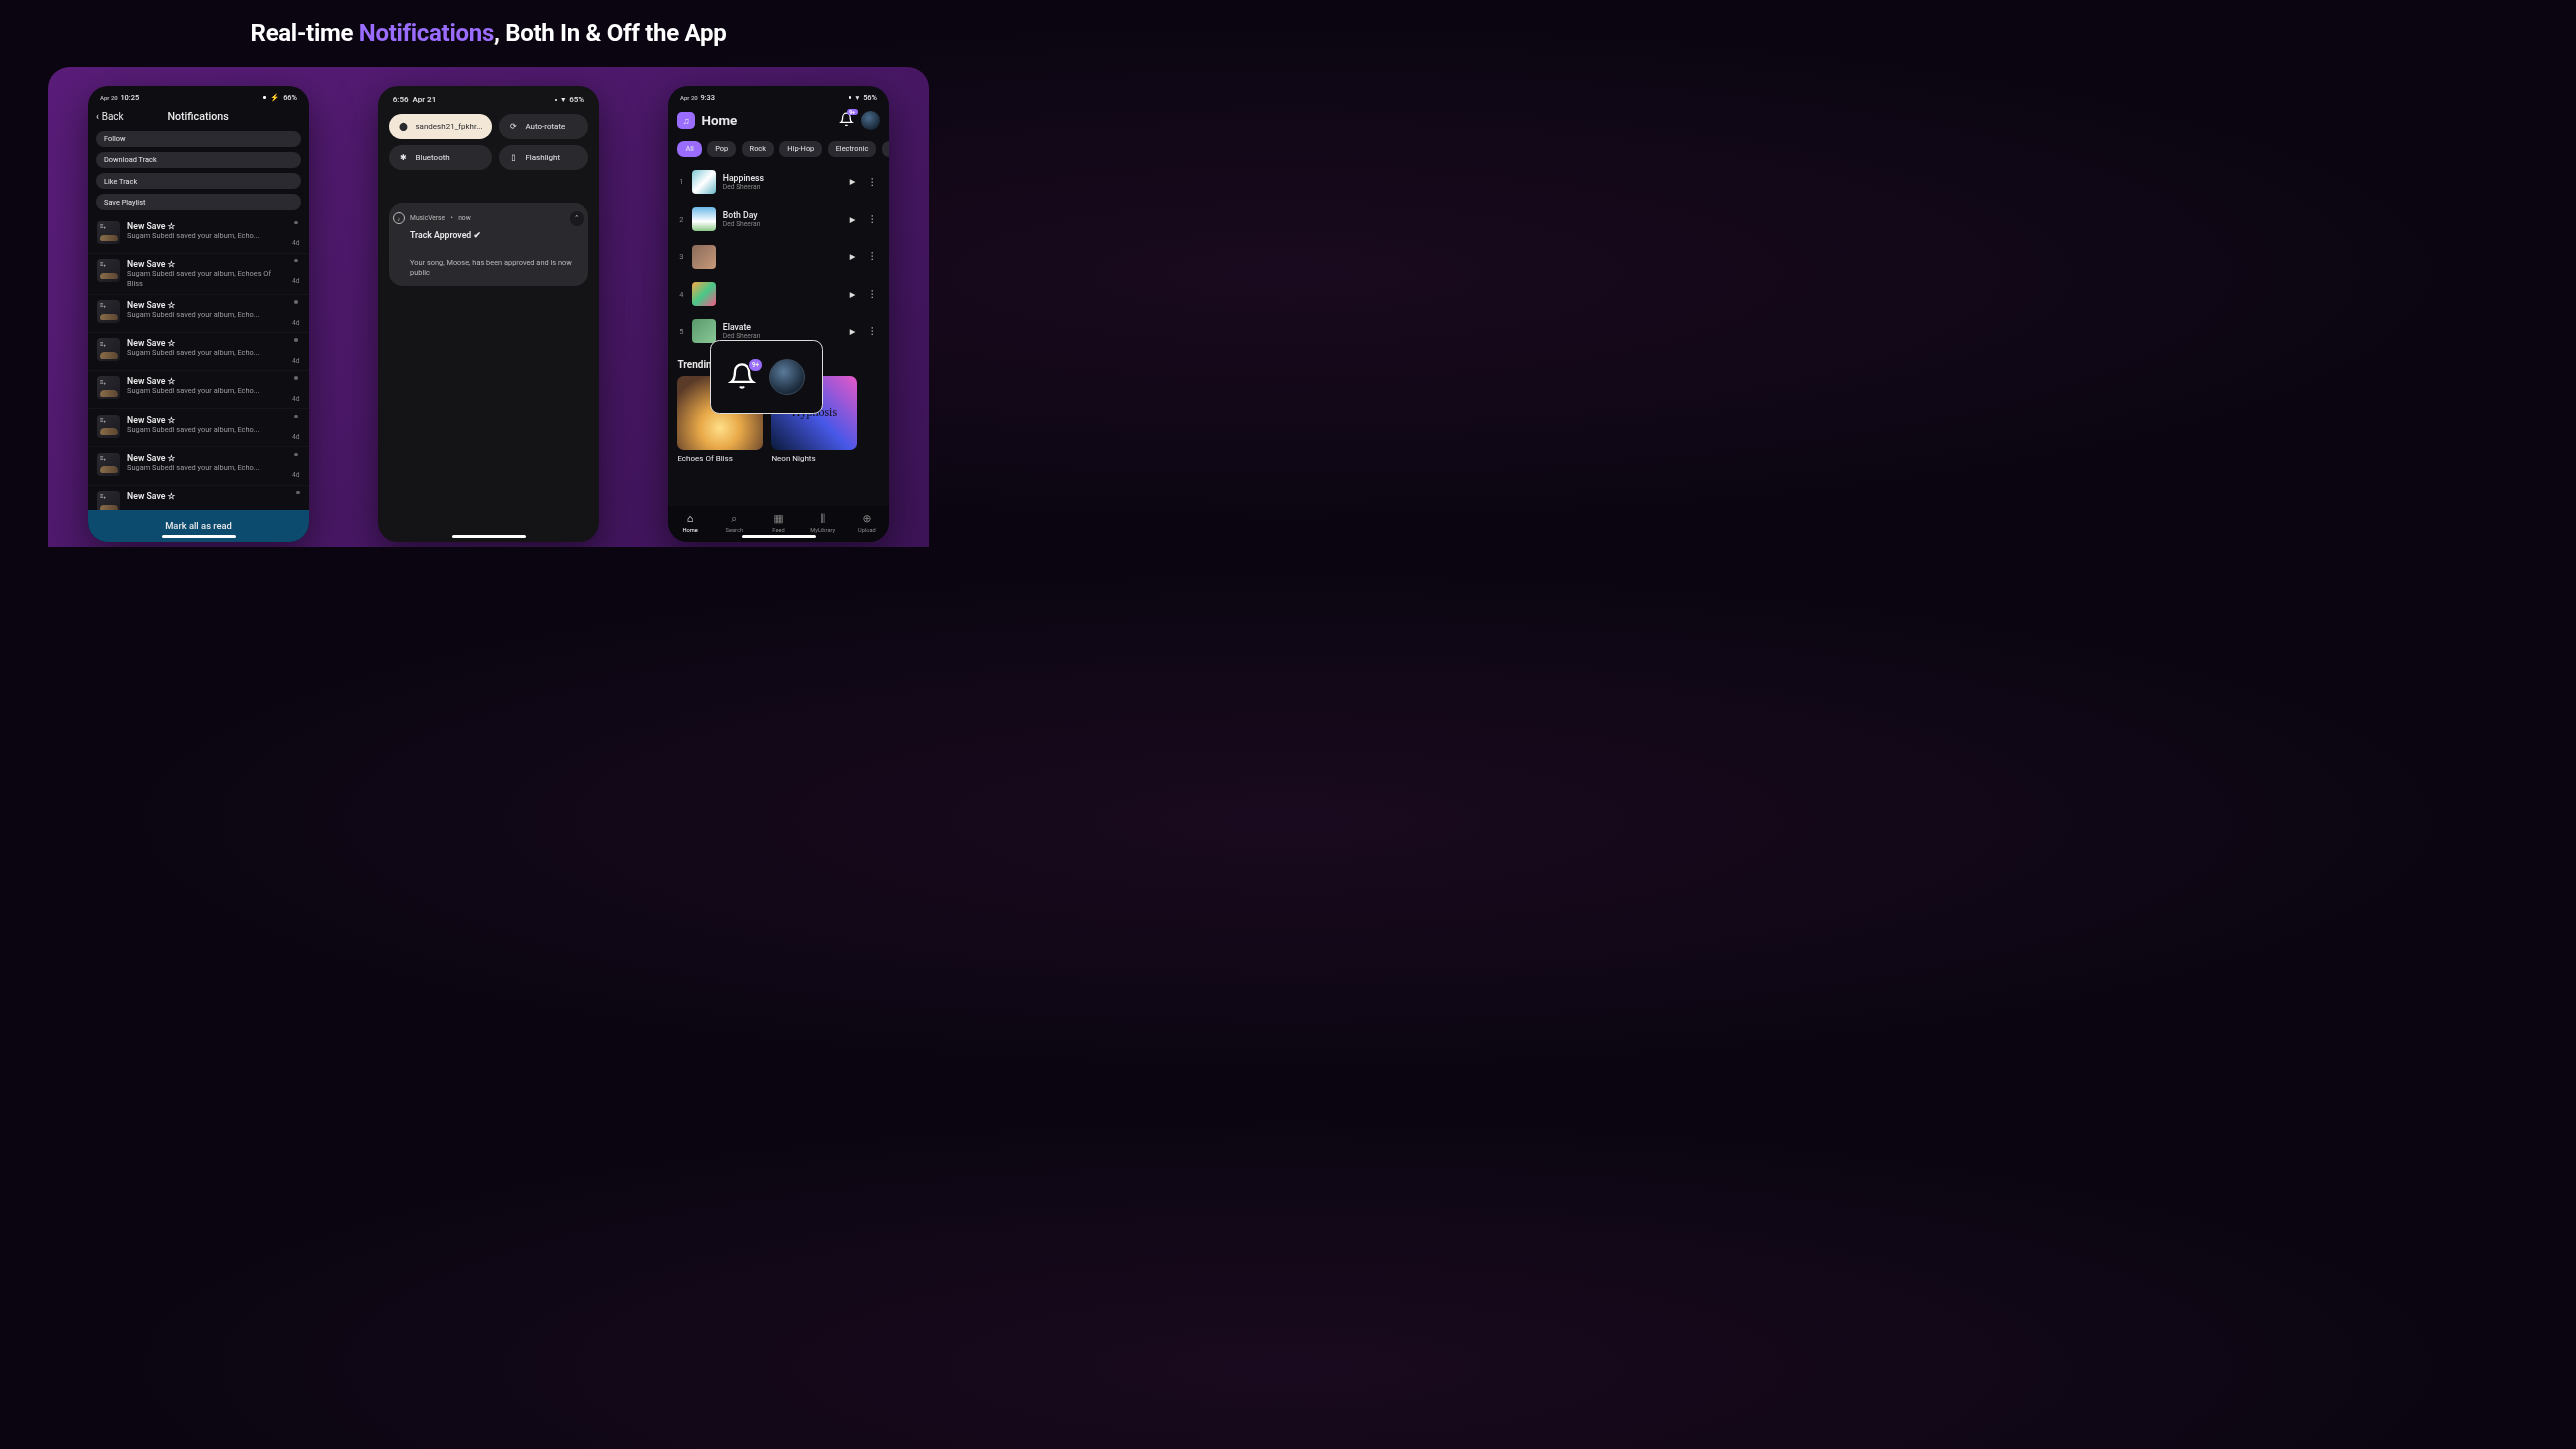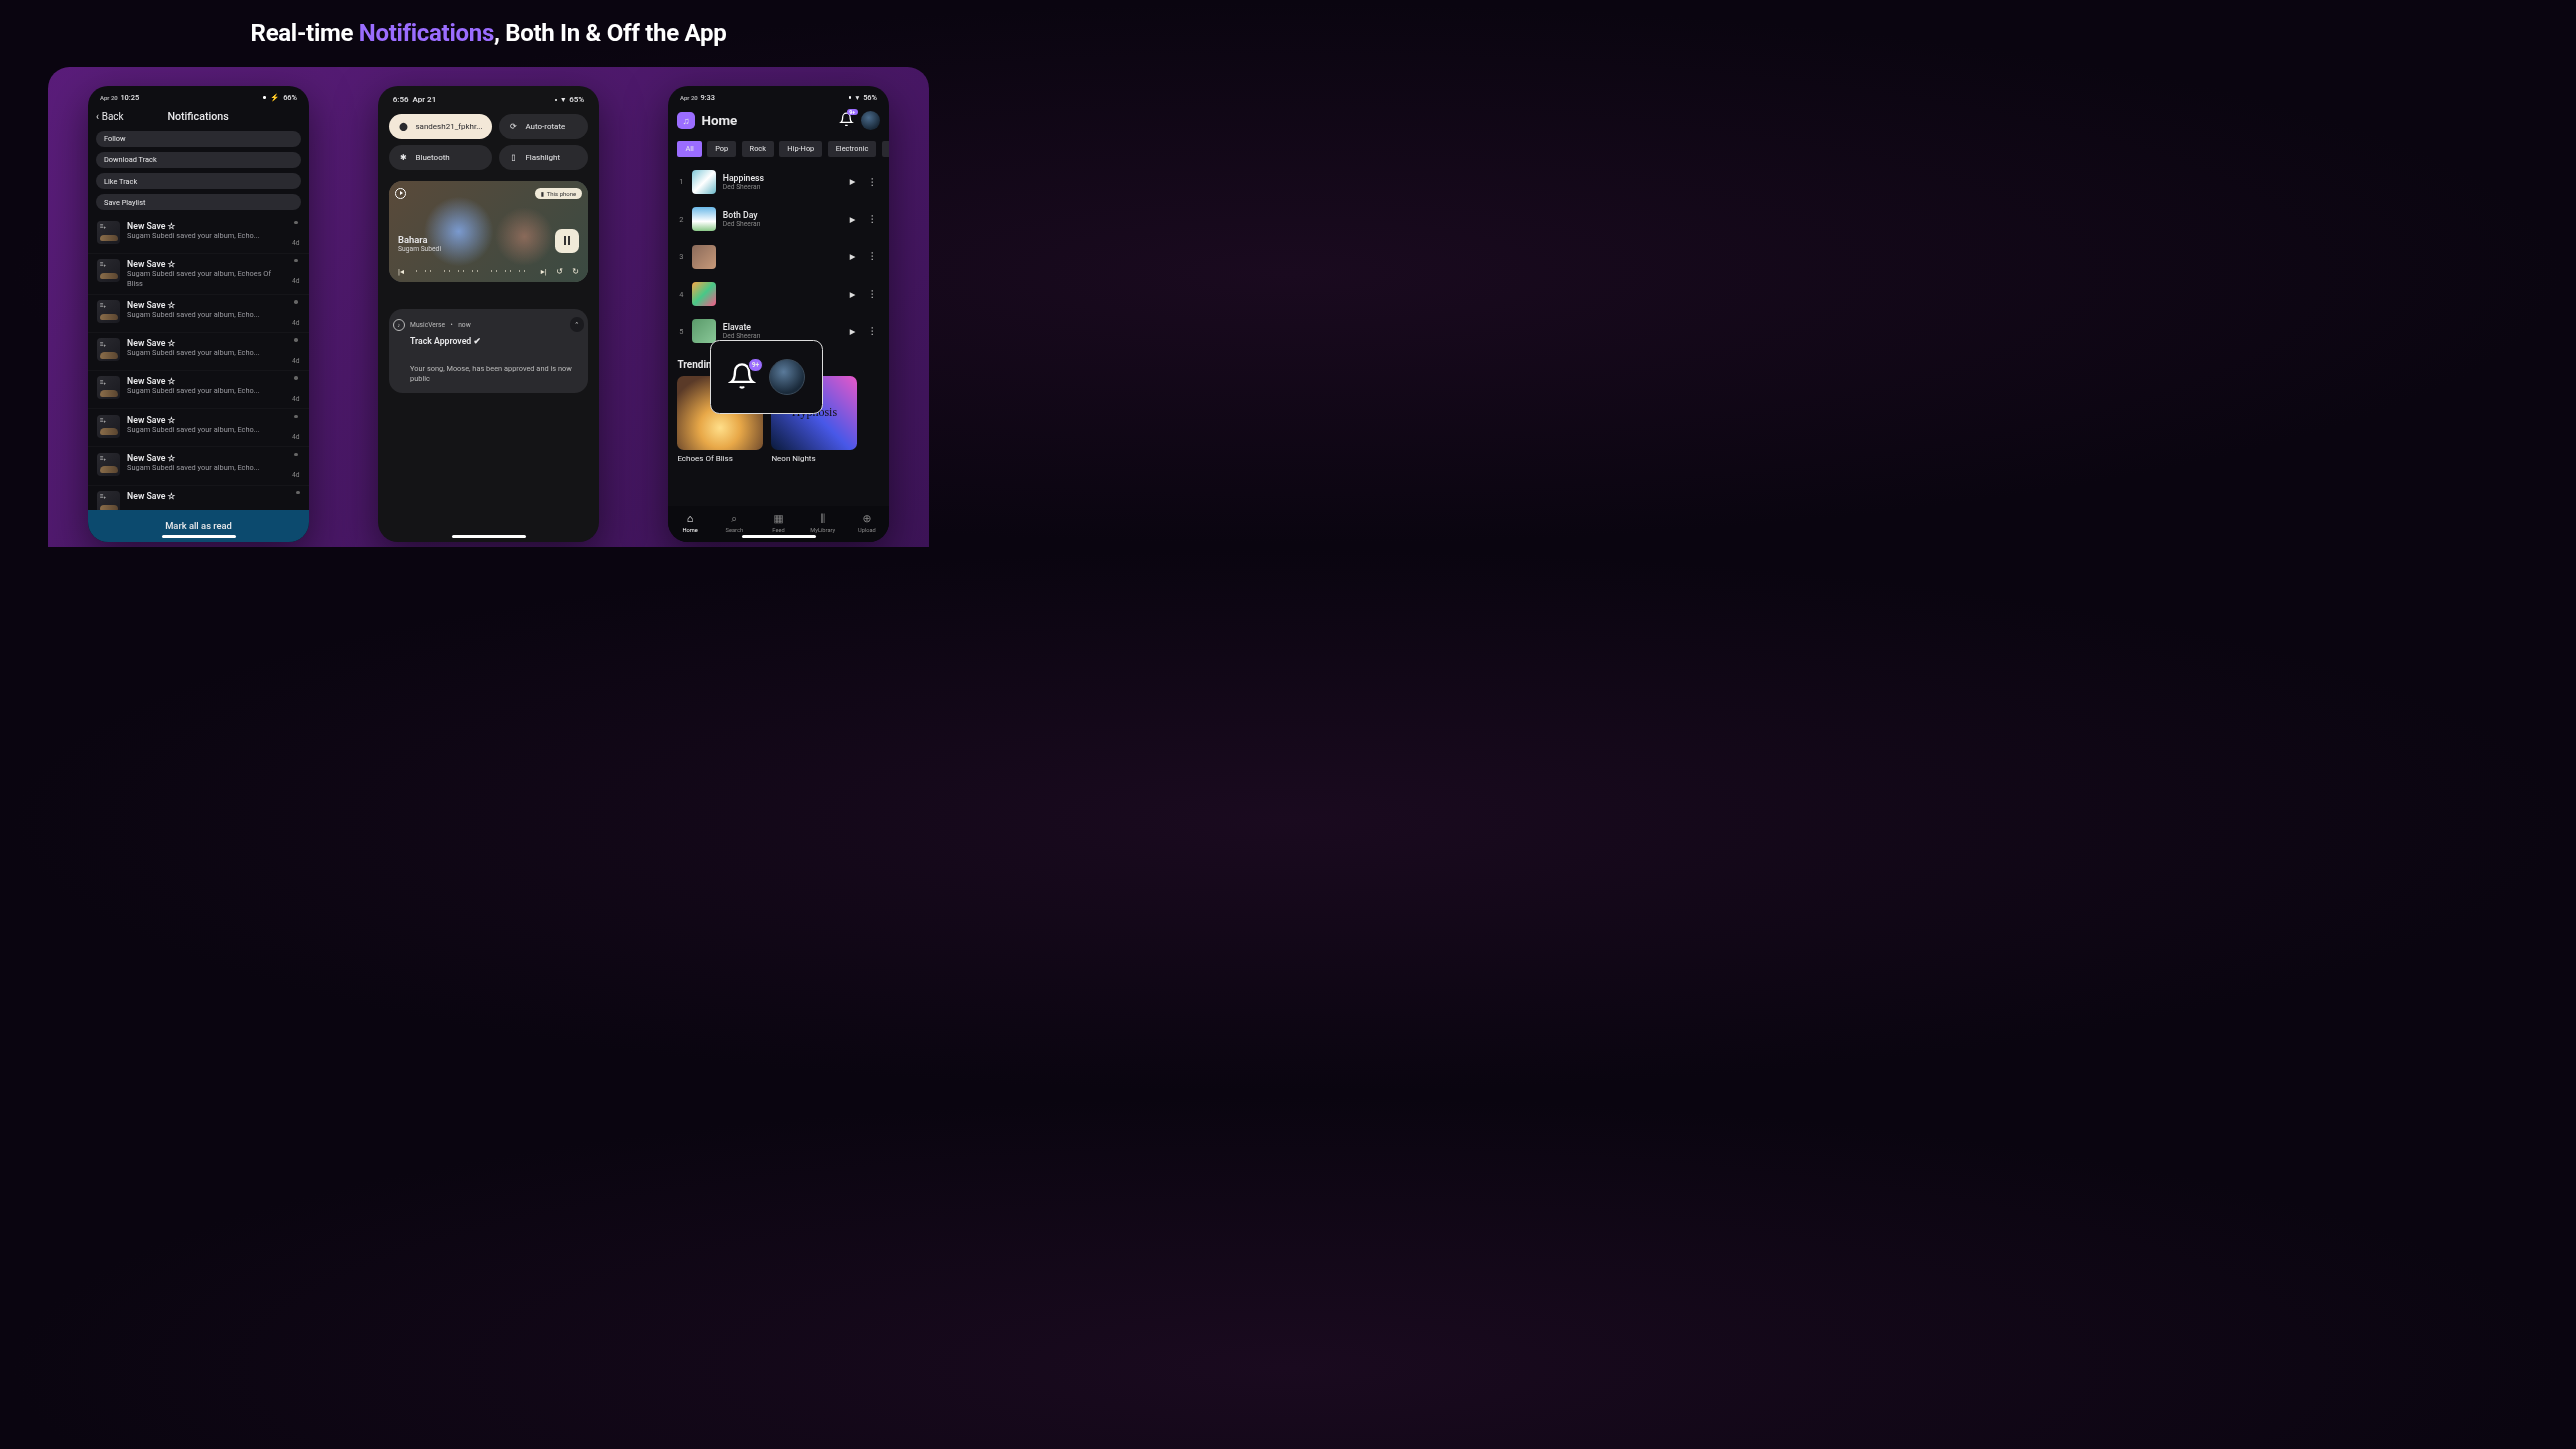--- a/index.html
+++ b/index.html
@@ -278,21 +278,21 @@
     background: radial-gradient(circle at 40% 35%, #4a6a8a 0%, #1a2a3a 70%);
     cursor: pointer;
   }
   .genre-chips {
     display: flex; gap: 5.4px;
     padding: 4px 9.4px;
     overflow: hidden;
   }
   .gchip {
     background: #2a2a30;
-    border-radius: 2px;
+    border-radius: 7px;
     padding: 3.4px 8px;
     font-size: 7.4px;
     white-space: nowrap;
     cursor: pointer;
   }
   .gchip.active { background: #9b6dff; }
   .tracks { padding: 2.7px 5.4px; }
   .track {
     display: flex; align-items: center;
     padding: 6.7px 4px;
@@ -513,40 +513,20 @@
         </div>
         <div class="qs-tile">
           <span class="qs-icon">✱</span>
           <span>Bluetooth</span>
         </div>
         <div class="qs-tile">
           <span class="qs-icon">▯</span>
           <span>Flashlight</span>
         </div>
       </div>
-      <div class="media-card">
-        <div class="media-art"></div>
-        <div class="media-play-ind"></div>
-        <div class="media-chip">
-          <span>▮</span>
-          <span>This phone</span>
-        </div>
-        <div class="media-info">
-          <div class="media-title">Bahara</div>
-          <div class="media-artist">Sugam Subedi</div>
-        </div>
-        <div class="media-pause"></div>
-        <div class="media-controls">
-          <span class="mc-btn">|◂</span>
-          <div class="mc-wave"></div>
-          <span class="mc-btn">▸|</span>
-          <span class="mc-btn" style="margin-left:9.4px">↺</span>
-          <span class="mc-btn" style="margin-left:9.4px">↻</span>
-        </div>
-      </div>
       <div class="sys-notif">
         <div class="sn-head">
           <span class="sn-app-icon">♪</span>
           <span>MusicVerse</span>
           <span>•</span>
           <span>now</span>
           <span class="sn-chevron">⌃</span>
         </div>
         <div class="sn-body">
           <div class="sn-title">Track Approved ✔</div>

